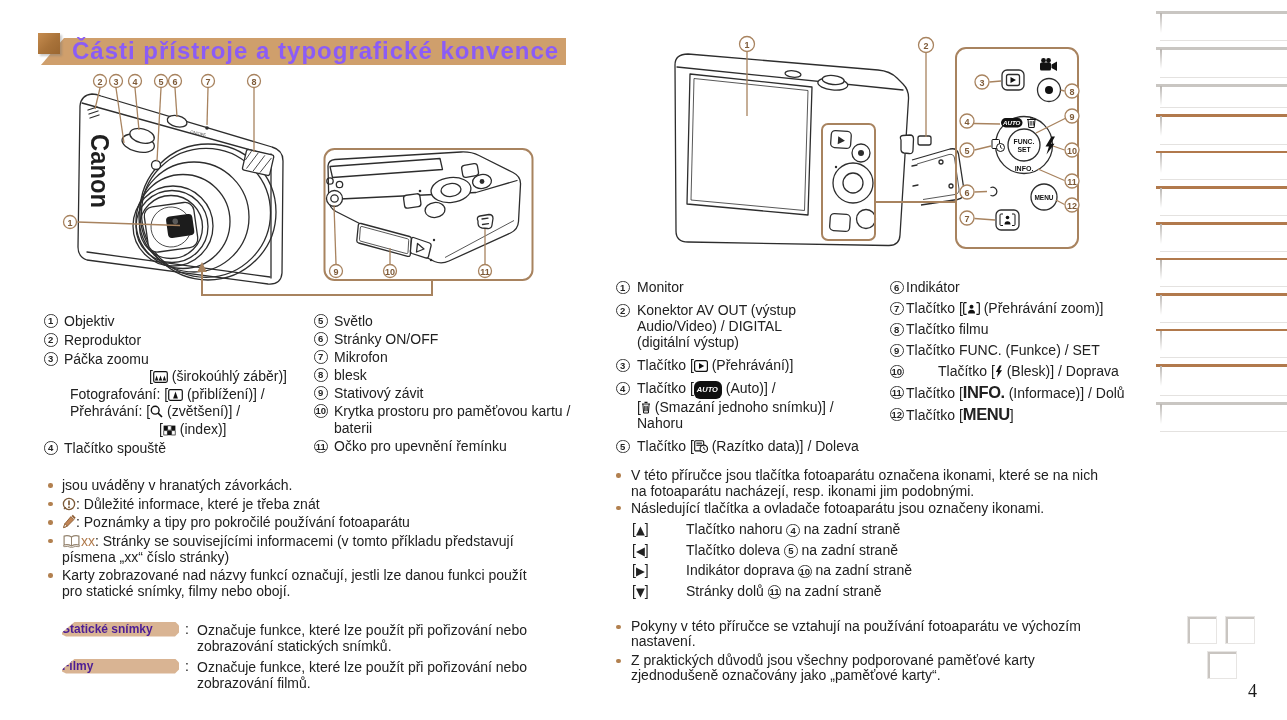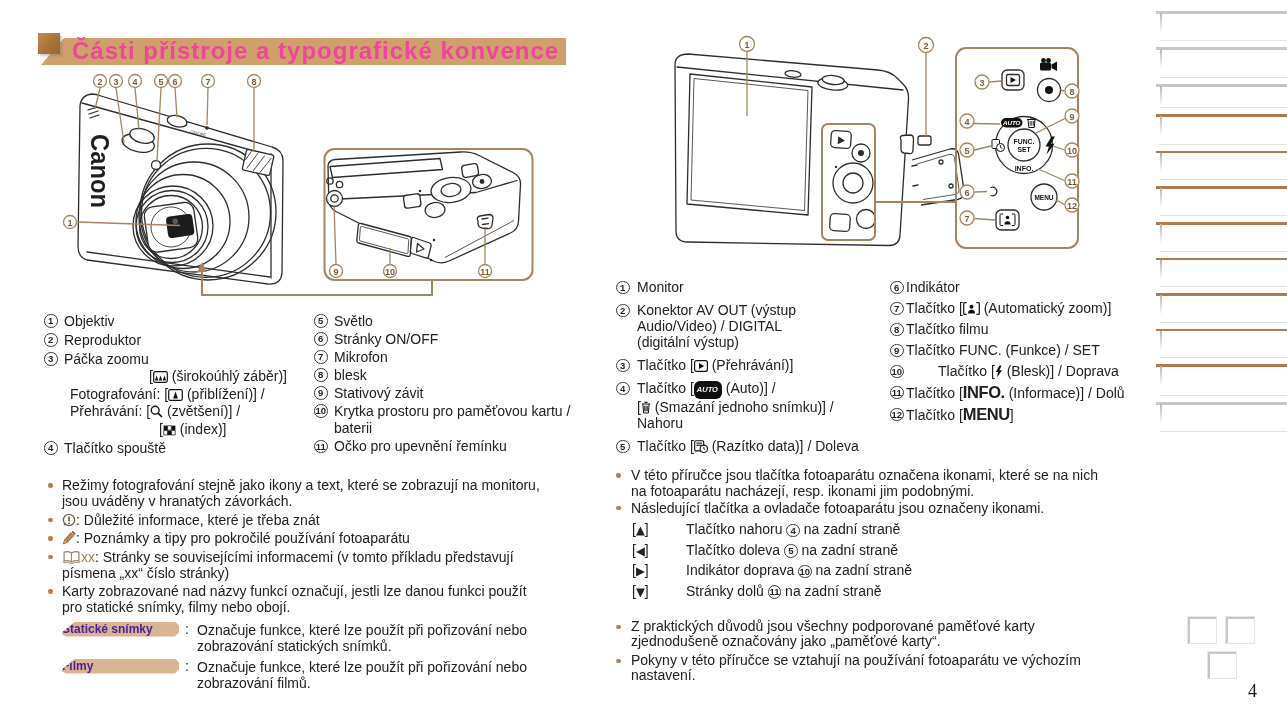--- a/index.html
+++ b/index.html
@@ -5,21 +5,21 @@
   * { margin:0; padding:0; box-sizing:border-box; }
   html,body { width:1287px; height:720px; background:#fff; overflow:hidden; }
   body { position:relative; font-family:"Liberation Sans","DejaVu Sans",sans-serif; color:#212121; }
   .abs { position:absolute; }
 
   
   #banner { left:41px; top:38px; width:525px; height:27px; background:#cf9f6c;
             clip-path:polygon(23px 0, 100% 0, 100% 100%, 0 100%);
             box-shadow:0 2px 2px rgba(120,120,120,.35); }
   #banner-title { left:72px; top:38px; height:27px; line-height:26px; font-size:24px; font-weight:bold;
-            color:#ec4899; letter-spacing:1.0px; white-space:nowrap; }
+            color:#8b5cf6; letter-spacing:1.0px; white-space:nowrap; }
   #banner-square { left:38px; top:33px; width:22px; height:21px;
             background:linear-gradient(135deg,#c68c4f 0%,#a87239 55%,#9a6630 100%);
             box-shadow:2px 2px 2px rgba(120,120,120,.4); }
 
   
   .txt13 { font-size:14px; line-height:16px; }
   .cnum { display:inline-flex; width:13.5px; height:13.5px; border:1.1px solid #3a3a3a; border-radius:50%;
           align-items:center; justify-content:center; font-size:9.5px; font-weight:bold; color:#222;
           flex:none; vertical-align:0.5px; background:#fff; }
   .big { font-weight:bold; font-size:16.5px; letter-spacing:-0.4px; }
@@ -467,21 +467,21 @@
     <div class="pl-item">
       <span class="cnum">6</span>
       <div class="pl-line" style="padding-left: 0px;"><span>Indikátor</span></div>
     </div>
     <div class="pl-item">
       <span class="cnum">7</span>
       <div class="pl-line" style="padding-left: 0px;"><span>Tlačítko [</span><span class="ic"><svg width="17" height="13" viewBox="0 0 17 13">
             <path d="M3.6 0.7 H1.6 Q0.7 0.7 0.7 1.6 V11.4 Q0.7 12.3 1.6 12.3 H3.6 M13.4 0.7 H15.4 Q16.3 0.7 16.3 1.6 V11.4 Q16.3 12.3 15.4 12.3 H13.4" stroke="#111" fill="none" stroke-width="1.2"></path>
             <circle cx="8.5" cy="4.7" r="2" fill="#111"></circle>
             <path d="M5 11.4 Q5 7.7 8.5 7.7 Q12 7.7 12 11.4 Z" fill="#111"></path>
-          </svg></span><span> (Automatický zoom)]</span></div>
+          </svg></span><span> (Přehrávání zoom)]</span></div>
     </div>
     <div class="pl-item">
       <span class="cnum">8</span>
       <div class="pl-line" style="padding-left: 0px;"><span>Tlačítko filmu</span></div>
     </div>
     <div class="pl-item">
       <span class="cnum">9</span>
       <div class="pl-line" style="padding-left: 0px;"><span>Tlačítko FUNC. (Funkce) / SET</span></div>
     </div>
     <div class="pl-item">
@@ -495,21 +495,20 @@
       <div class="pl-line" style="padding-left: 0px;"><span>Tlačítko [</span><span class="big">INFO.</span><span> (Informace)] / Dolů</span></div>
     </div>
     <div class="pl-item">
       <span class="cnum">12</span>
       <div class="pl-line" style="padding-left: 0px;"><span>Tlačítko [</span><span class="big">MENU</span><span>]</span></div>
     </div>
   </div>
 
 <div class="abs" id="notes-left" style="left:45px;top:477px;width:540px">
     <div class="note">
-      <div class="pl-line"><span>Režimy fotografování stejně jako ikony a text, které se zobrazují na monitoru,</span></div>
       <div class="pl-line"><span>jsou uváděny v hranatých závorkách.</span></div>
     </div>
     <div class="note">
       <div class="pl-line"><span class="ic"><svg width="14" height="14" viewBox="0 0 14 14">
             <circle cx="7" cy="7" r="5.6" fill="none" stroke="#7c5a38" stroke-width="1.3"></circle>
             <line x1="7" y1="3.5" x2="7" y2="8.3" stroke="#7c5a38" stroke-width="1.7"></line>
             <circle cx="7" cy="10.3" r="0.95" fill="#7c5a38"></circle>
             <line x1="1.9" y1="12.1" x2="3.9" y2="10.1" stroke="#7c5a38" stroke-width="1.1"></line>
           </svg></span><span>: Důležité informace, které je třeba znát</span></div>
     </div>
@@ -573,26 +572,26 @@
       <span class="ar-icon"><span>[</span><span class="tri">▶</span><span>]</span></span>
       <span class="ar-text"><span>Indikátor doprava </span><span class="cnum">10</span><span> na zadní straně</span></span>
     </div>
     <div class="arrow-row">
       <span class="ar-icon"><span>[</span><span class="tri">▼</span><span>]</span></span>
       <span class="ar-text"><span>Stránky dolů </span><span class="cnum">11</span><span> na zadní straně</span></span>
     </div>
   </div>
 <div class="abs" id="notes-right-2" style="left:613px;top:618.5px;width:530px">
     <div class="note">
+      <div class="pl-line"><span>Pokyny v této příručce se vztahují na používání fotoaparátu ve výchozím</span></div>
+      <div class="pl-line"><span>nastavení.</span></div>
+    </div>
+    <div class="note">
       <div class="pl-line"><span>Z praktických důvodů jsou všechny podporované paměťové karty</span></div>
       <div class="pl-line"><span>zjednodušeně označovány jako „paměťové karty“.</span></div>
-    </div>
-    <div class="note">
-      <div class="pl-line"><span>Pokyny v této příručce se vztahují na používání fotoaparátu ve výchozím</span></div>
-      <div class="pl-line"><span>nastavení.</span></div>
     </div>
   </div>
 
 <div id="sidebar">
     <div class="tab plain" style="top: 11px; height: 30px;">
       <div class="tab-top"></div>
       <div class="tab-left"></div>
       <div class="tab-bottom"></div>
     </div>
     <div class="tab plain" style="top: 47px; height: 31px;">

